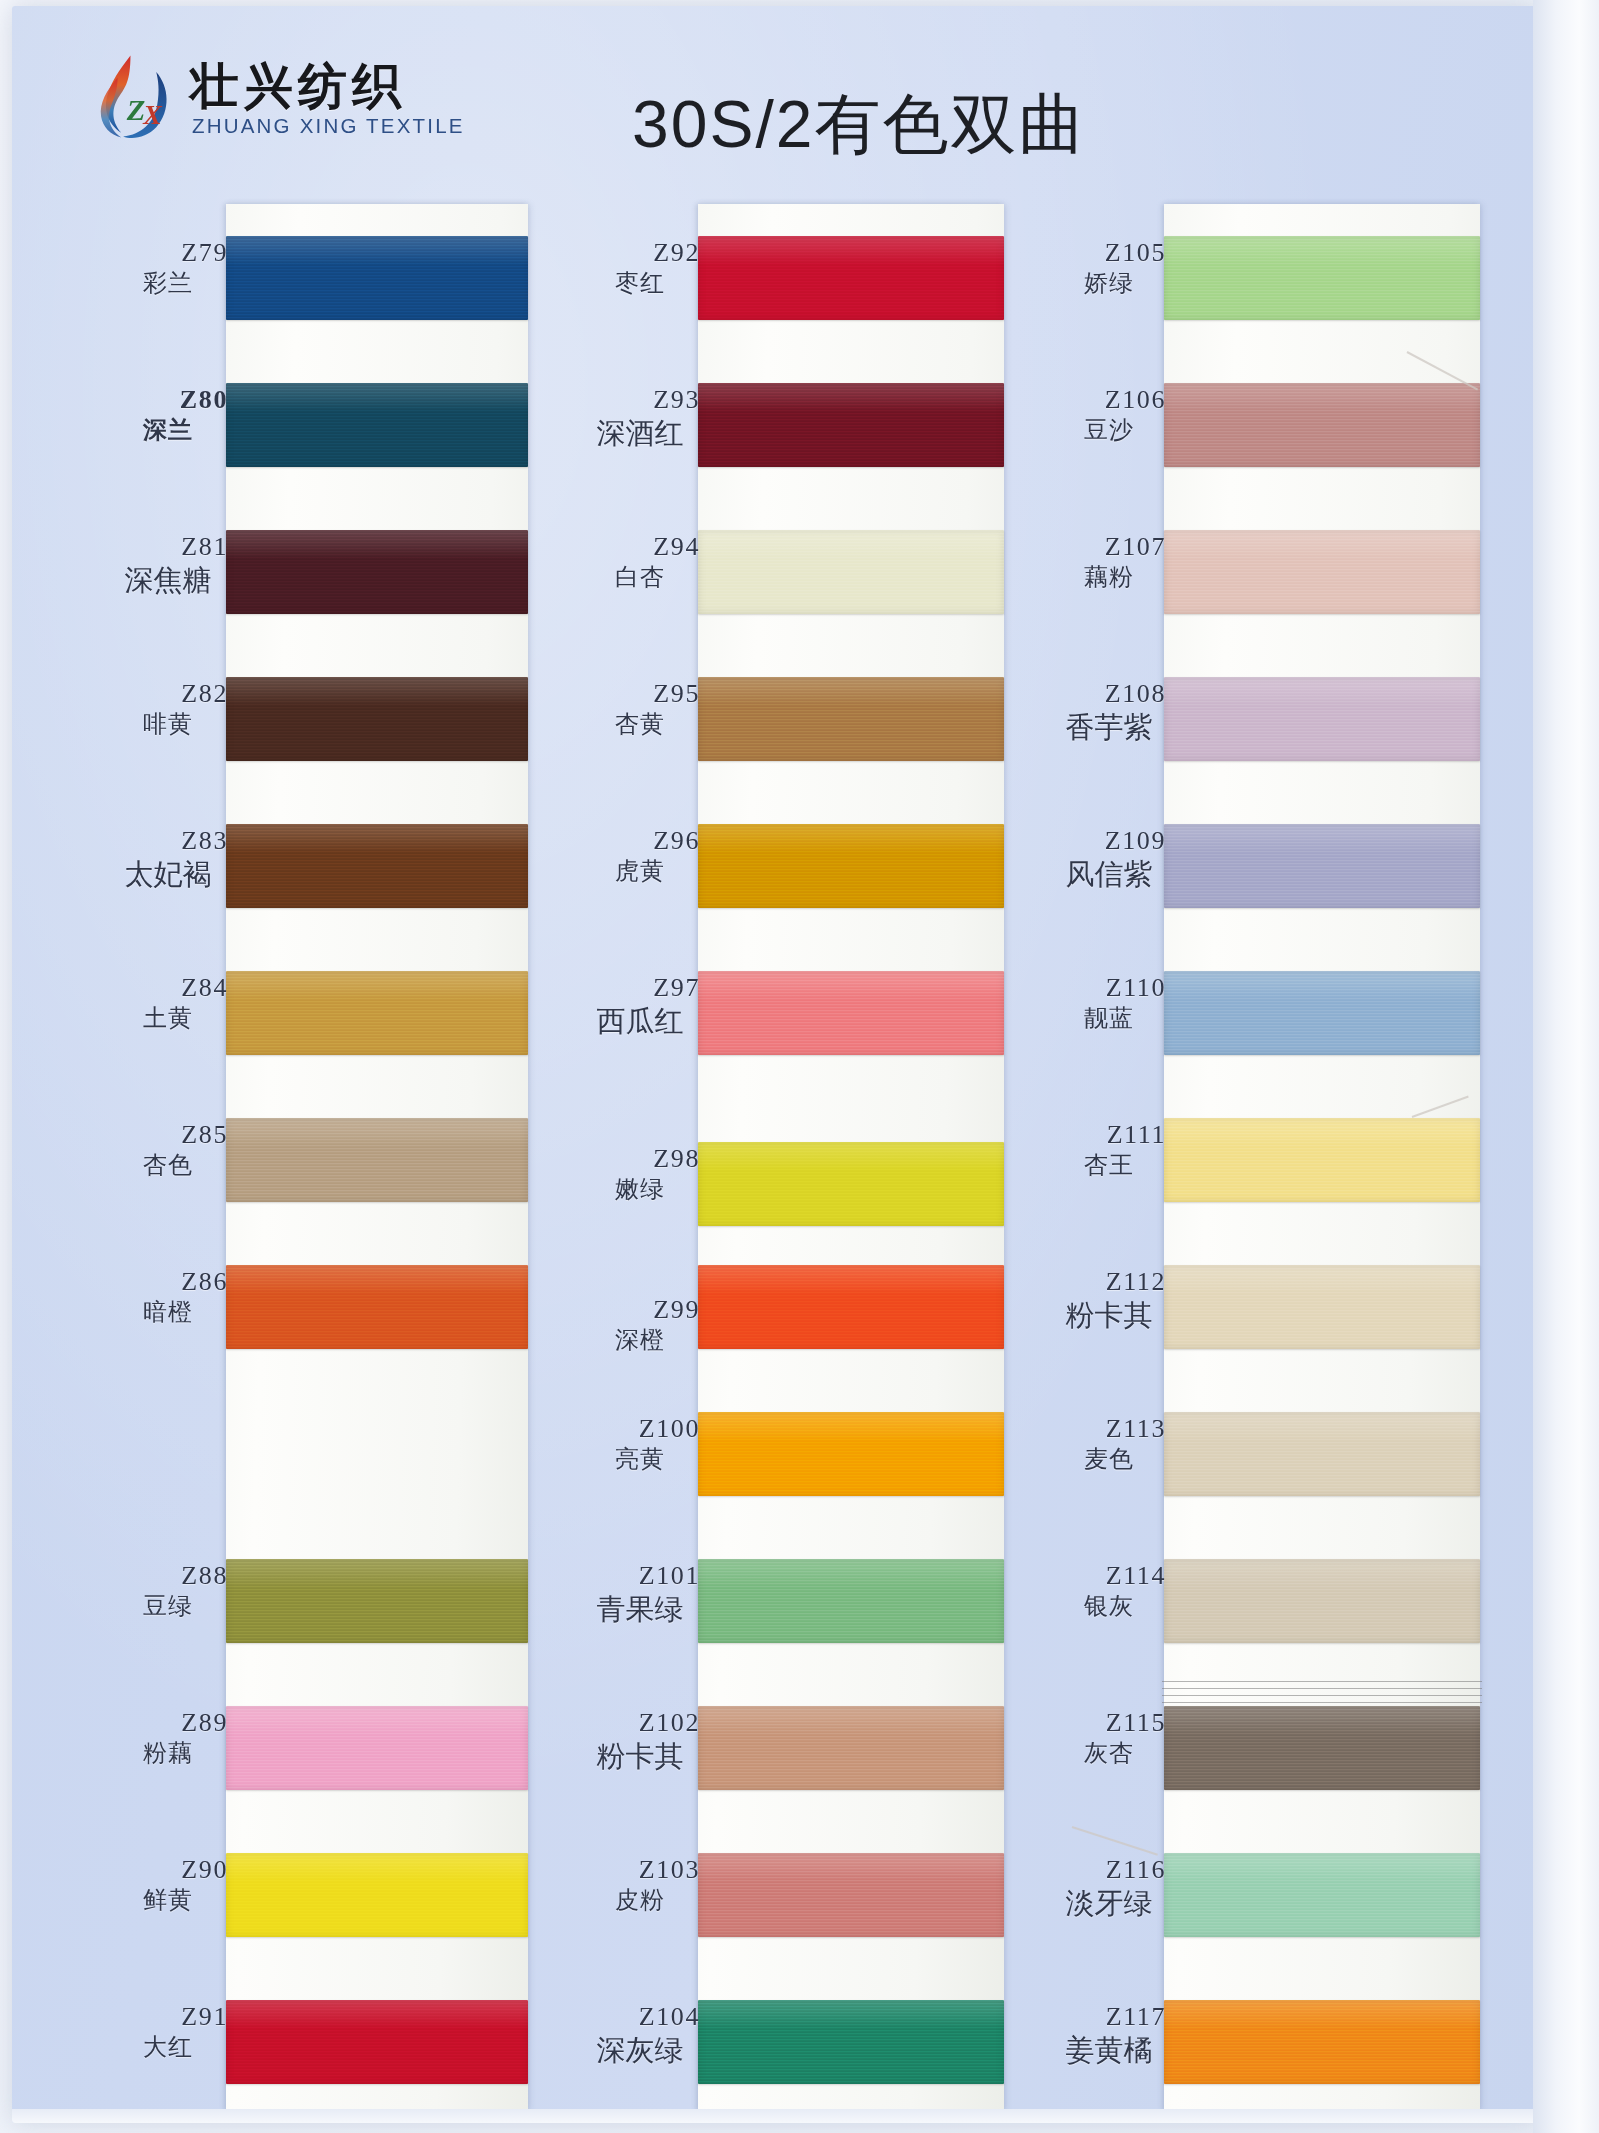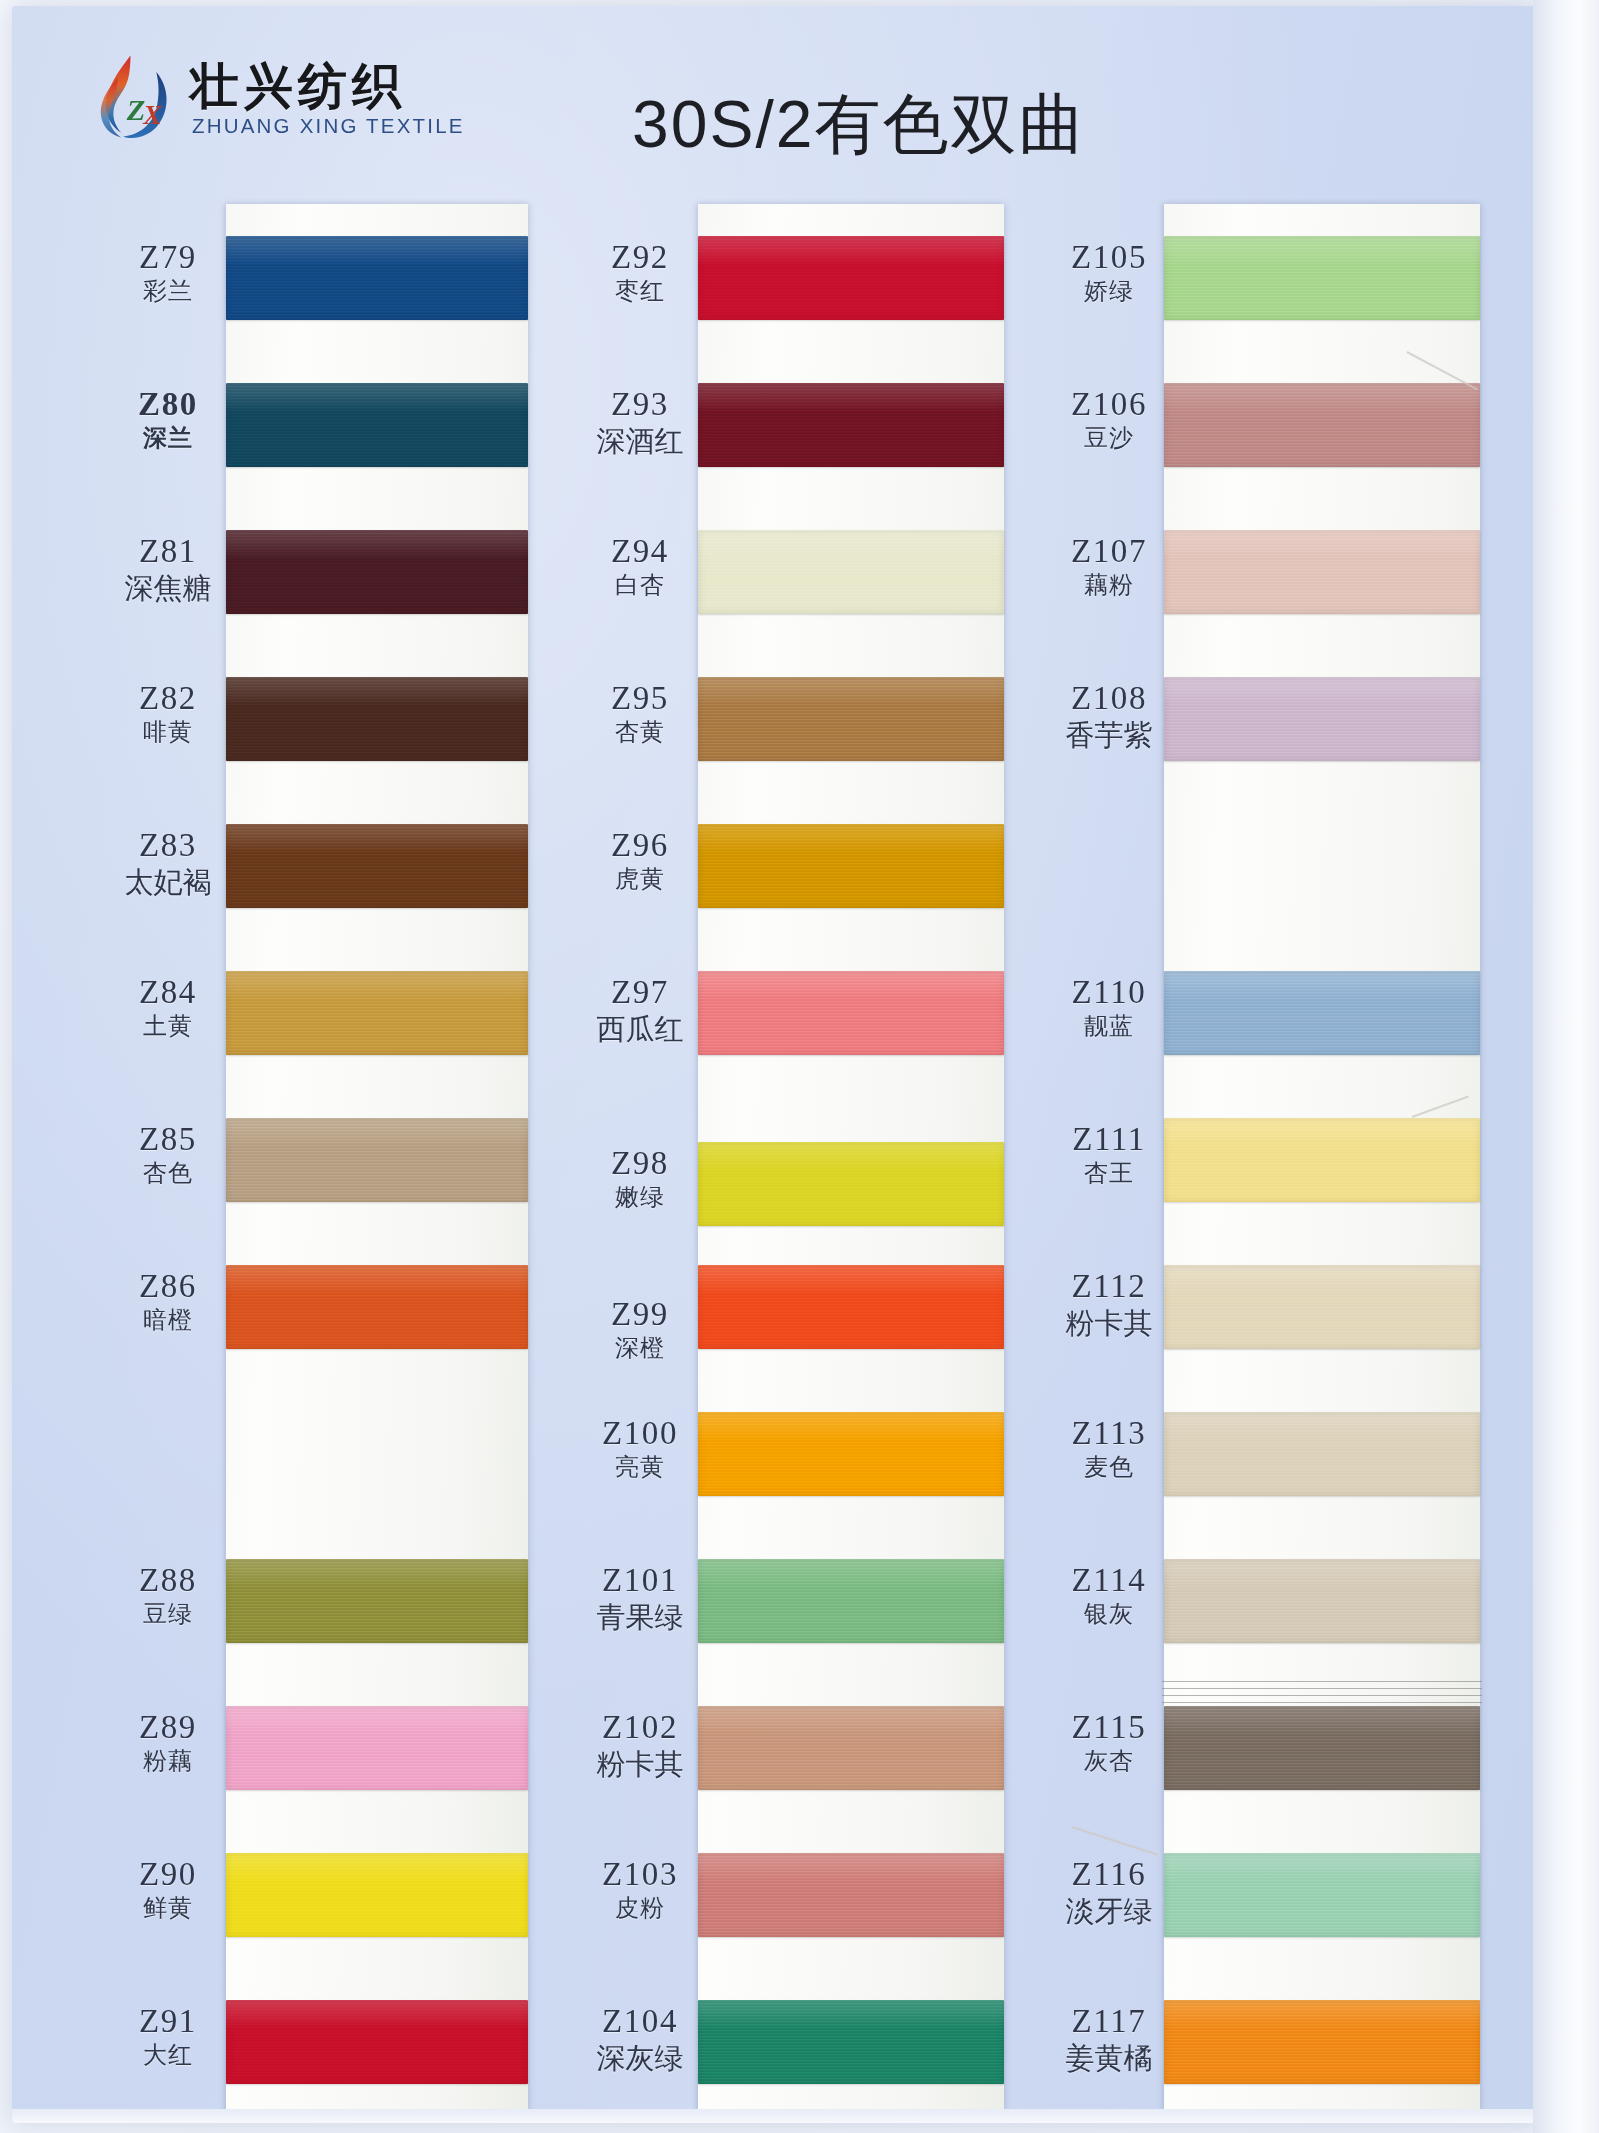--- a/index.html
+++ b/index.html
@@ -90,21 +90,21 @@
 
   .label {
     position:absolute; left:0; width:120px;
     text-align:center;
     color:#30374a;
     font-family:"Liberation Serif","DejaVu Serif",serif;
     line-height:1.18;
     text-shadow:0 1px 1px rgba(255,255,255,.55);
   }
   .col-3 .label { width:114px; }
-  .lab-code { font-size:33px; letter-spacing:1.6px; }
+  .lab-code { font-size:26px; letter-spacing:1.6px;text-align:right; }
   .lab-name { font-size:24px; letter-spacing:1px; white-space:nowrap; }
   .lab-name.n3 { font-size:29px; letter-spacing:0px; }
   .lab-name.n4 { font-size:26px; letter-spacing:-1px; }
 
   .swatch {
     position:absolute;
     border-radius:1px;
     background-size:100% 4px;
     box-shadow:0 1px 2px rgba(0,0,0,.16), inset 0 0 9px rgba(0,0,0,.10);
   }
@@ -383,20 +383,27 @@
               <div class="lab-name ">藕粉</div>
             </div>
           </div>
           <div class="row" style="top: 477px; height: 147px;">
             <div class="swatch" title="Z108 香芋紫" style="background: rgb(205, 184, 205); top: 4px; height: 84px; left: 112px; right: 22px;"></div>
             <div class="label" style="top: 6px;">
               <div class="lab-code">Z108</div>
               <div class="lab-name n3">香芋紫</div>
             </div>
           </div>
+          <div class="row" style="top: 624px; height: 147px;">
+            <div class="swatch" title="Z109 风信紫" style="background: rgb(167, 169, 202); top: 4px; height: 84px; left: 112px; right: 22px;"></div>
+            <div class="label" style="top: 6px;">
+              <div class="lab-code">Z109</div>
+              <div class="lab-name n3">风信紫</div>
+            </div>
+          </div>
           <div class="row" style="top: 771px; height: 147px;">
             <div class="swatch" title="Z110 靓蓝" style="background: rgb(145, 178, 210); top: 4px; height: 84px; left: 112px; right: 22px;"></div>
             <div class="label" style="top: 6px;">
               <div class="lab-code">Z110</div>
               <div class="lab-name ">靓蓝</div>
             </div>
           </div>
           <div class="row" style="top: 918px; height: 147px;">
             <div class="swatch" title="Z111 杏王" style="background: rgb(243, 224, 141); top: 4px; height: 84px; left: 112px; right: 22px;"></div>
             <div class="label" style="top: 6px;">

